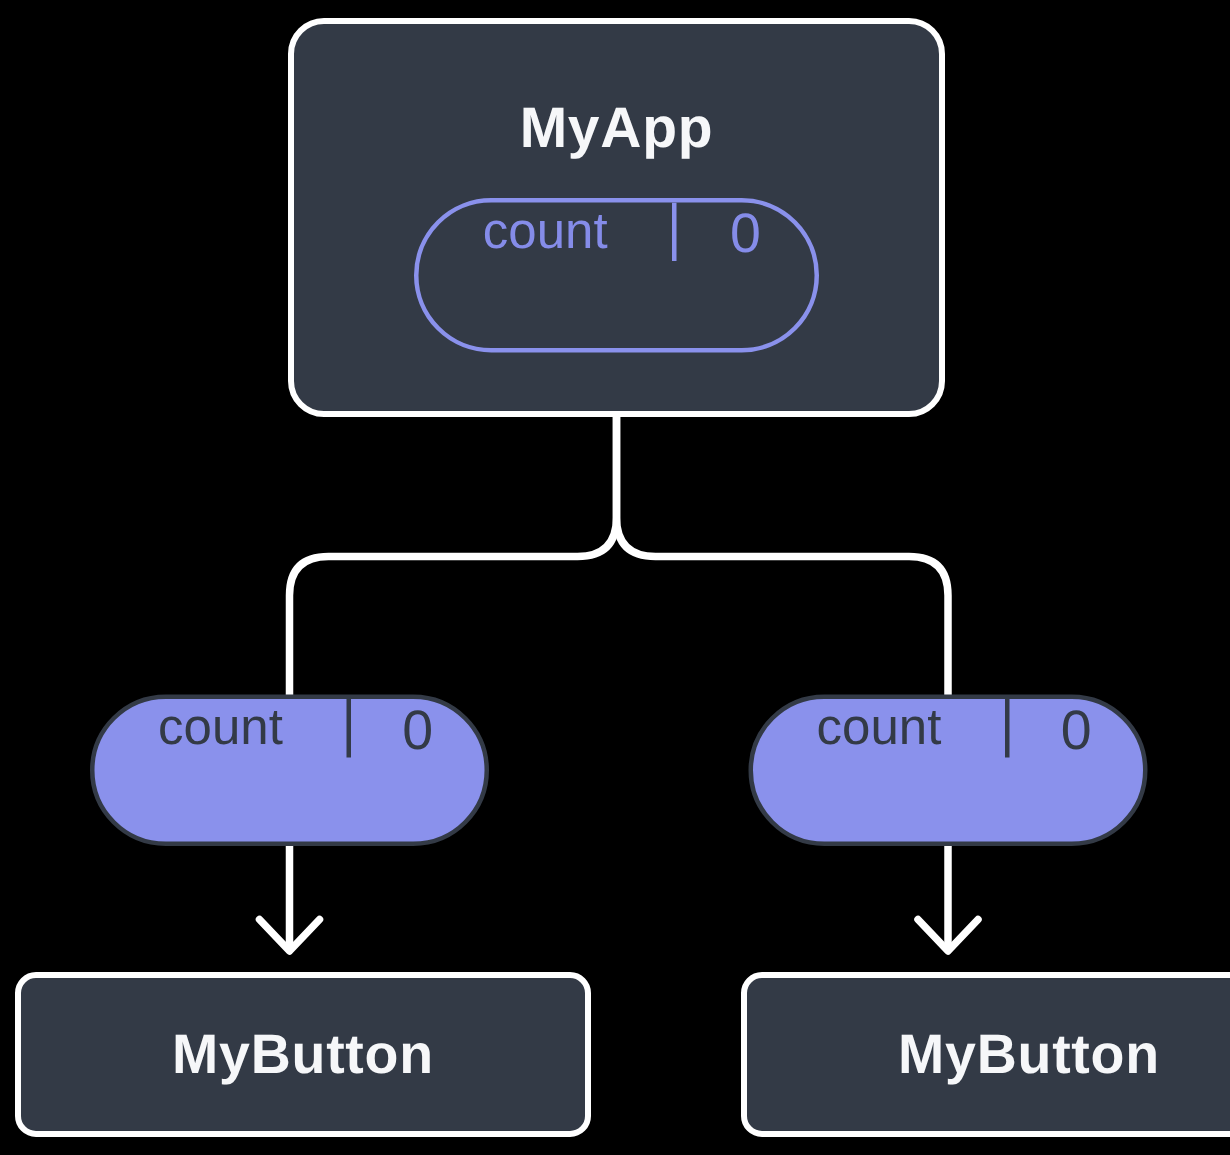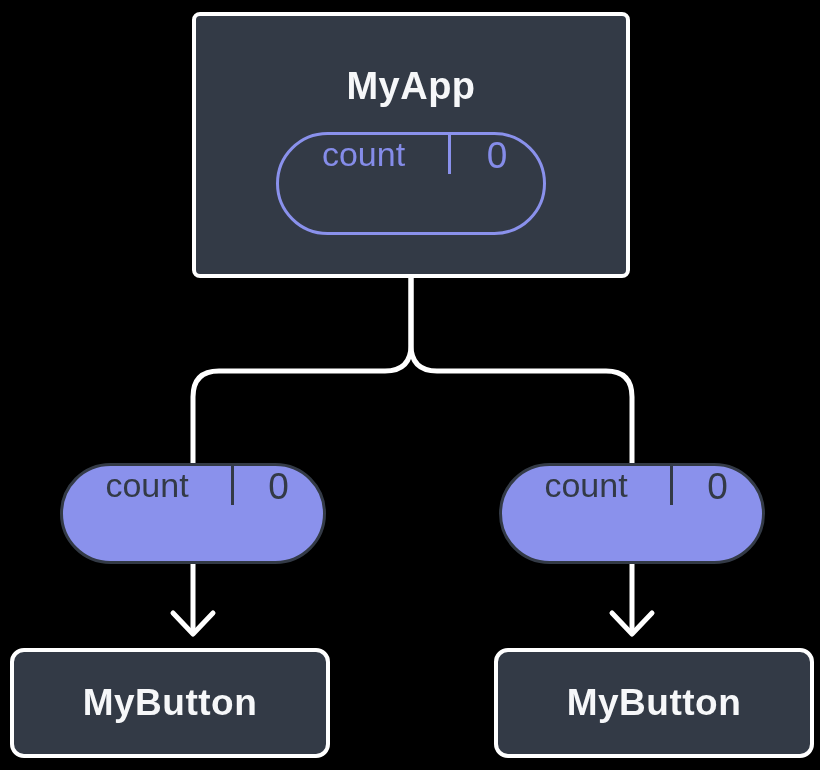--- a/index.html
+++ b/index.html
@@ -33,21 +33,21 @@
     stroke: var(--connector);
     stroke-width: 5;
     fill: none;
     stroke-linecap: round;
     stroke-linejoin: round;
   }
   .component-box {
     position: absolute;
     background: var(--surface);
     border: 4px solid var(--border-light);
-    border-radius: 8px;
+    border-radius: 24px;
     display: flex;
     flex-direction: column;
     align-items: center;
   }
   .root-box {
     left: 192px; top: 12px;
     width: 438px; height: 266px;
     padding-top: 46px;
   }
   .component-title {
@@ -90,21 +90,21 @@
   .pill-filled .cell-name {
     width: 171px;
     border-right: 3px solid var(--surface);
   }
   .pill-filled .cell-value { flex: 1; }
   .pill-left  { left: 60px;  top: 463px; }
   .pill-right { left: 499px; top: 463px; }
   .state-name  { font-size: 34px; }
   .state-value { font-size: 37px; }
   .child-box {
-    width: 320px; height: 110px;
+    width: 384px; height: 110px;
     border-radius: 14px;
     justify-content: center;
   }
   .child-left  { left: 10px;  top: 648px; }
   .child-right { left: 494px; top: 648px; }
   .child-box .component-title { font-size: 37px; }
 </style>
 </head>
 <body>
 

